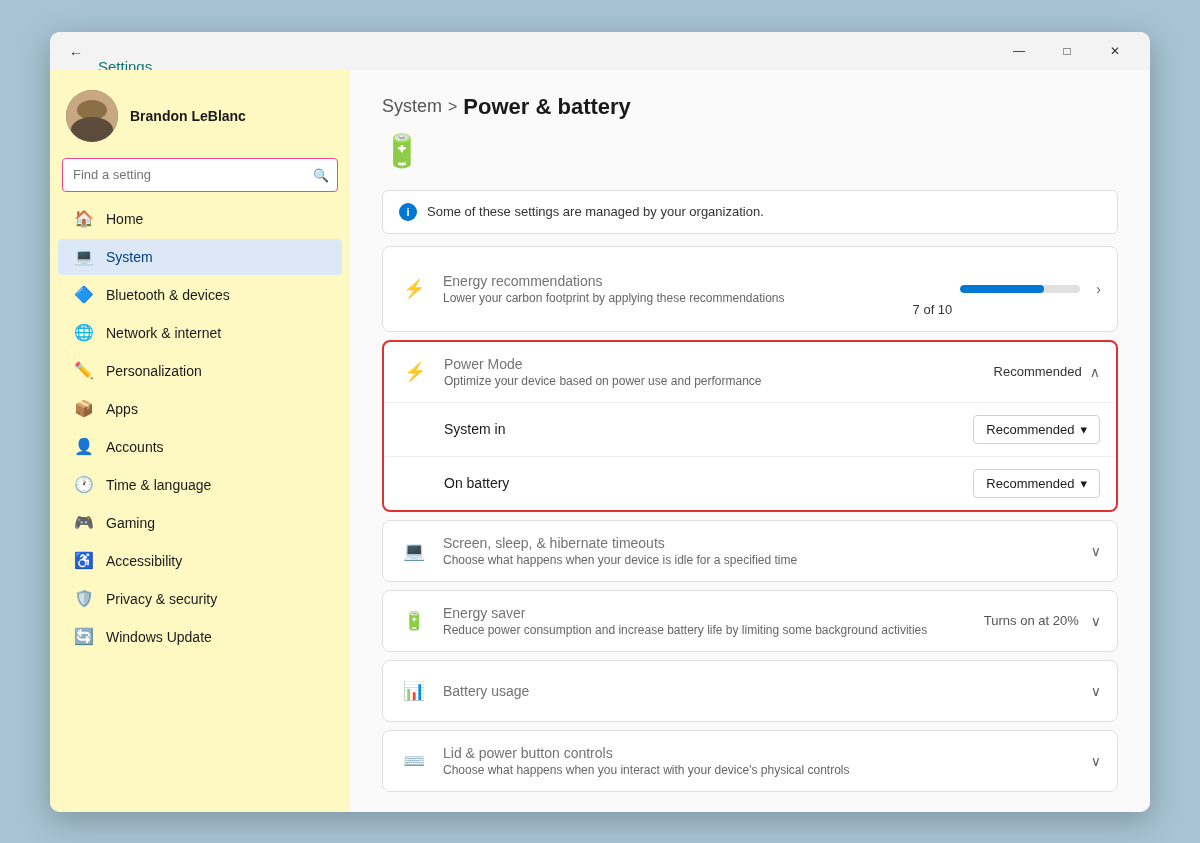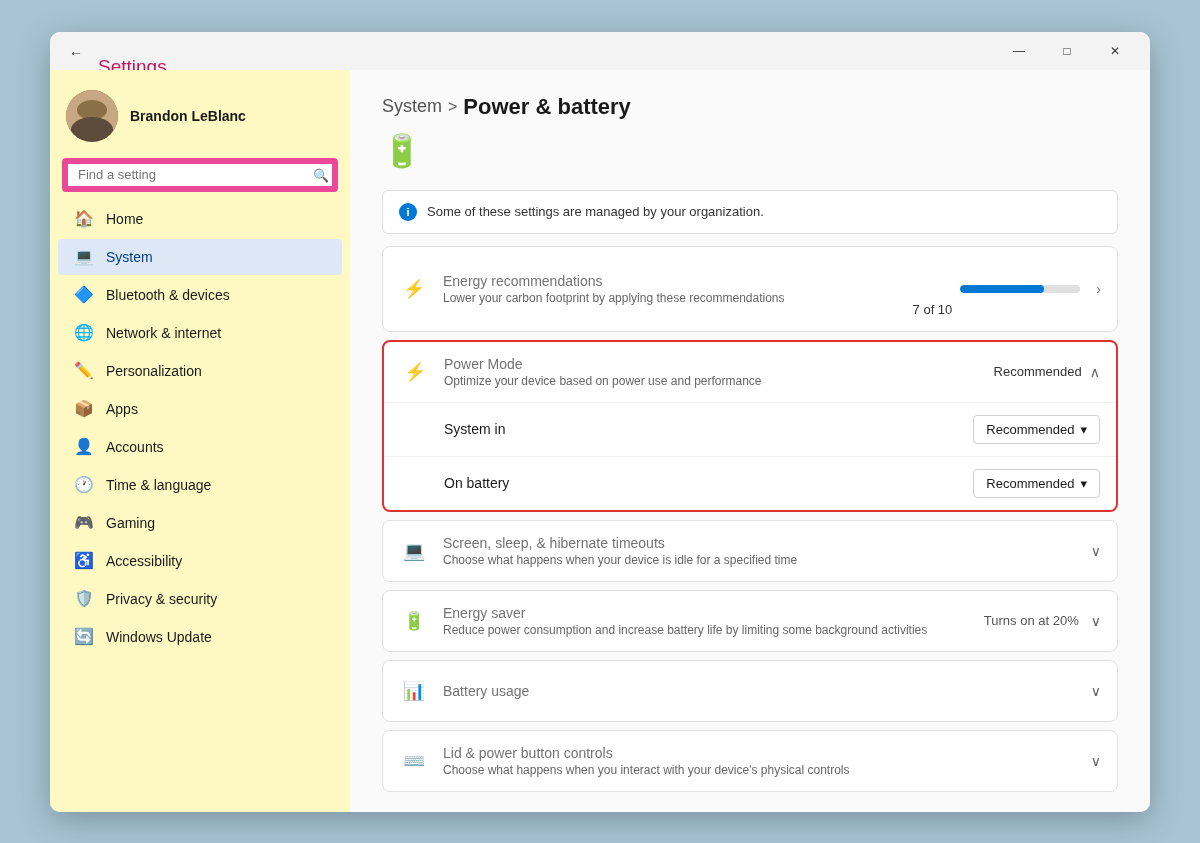--- a/index.html
+++ b/index.html
@@ -44,22 +44,22 @@
       width: 28px; height: 28px;
       border-radius: 4px;
       display: flex; align-items: center; justify-content: center;
       cursor: pointer;
       color: #333;
       font-size: 14px;
       background: none;
       border: none;
     }
     .titlebar-title {
-      font-size: 19px;
-      color: #be185d;
+      font-size: 15px;
+      color: #0f766e;
       margin-top: 32px;
     }
     .titlebar-controls {
       display: flex;
       gap: 2px;
     }
     .titlebar-btn {
       width: 46px; height: 32px;
       border: none;
       background: none;
@@ -132,21 +132,21 @@
       color: #1a1a1a;
     }
 
     .search-box {
       margin: 0 12px 8px 12px;
       position: relative;
     }
     .search-input {
       width: 100%;
       height: 34px;
-      border: 6px solid #ec4899;
+      border: 1px solid #ec4899;
       border-radius: 4px;
       padding: 0 15px 0 10px;
       font-size: 13px;
       background: white;
       outline: none;
       color: #666;
     }
     .search-icon-wrap {
       position: absolute;
       right: 8px; top: 50%;

